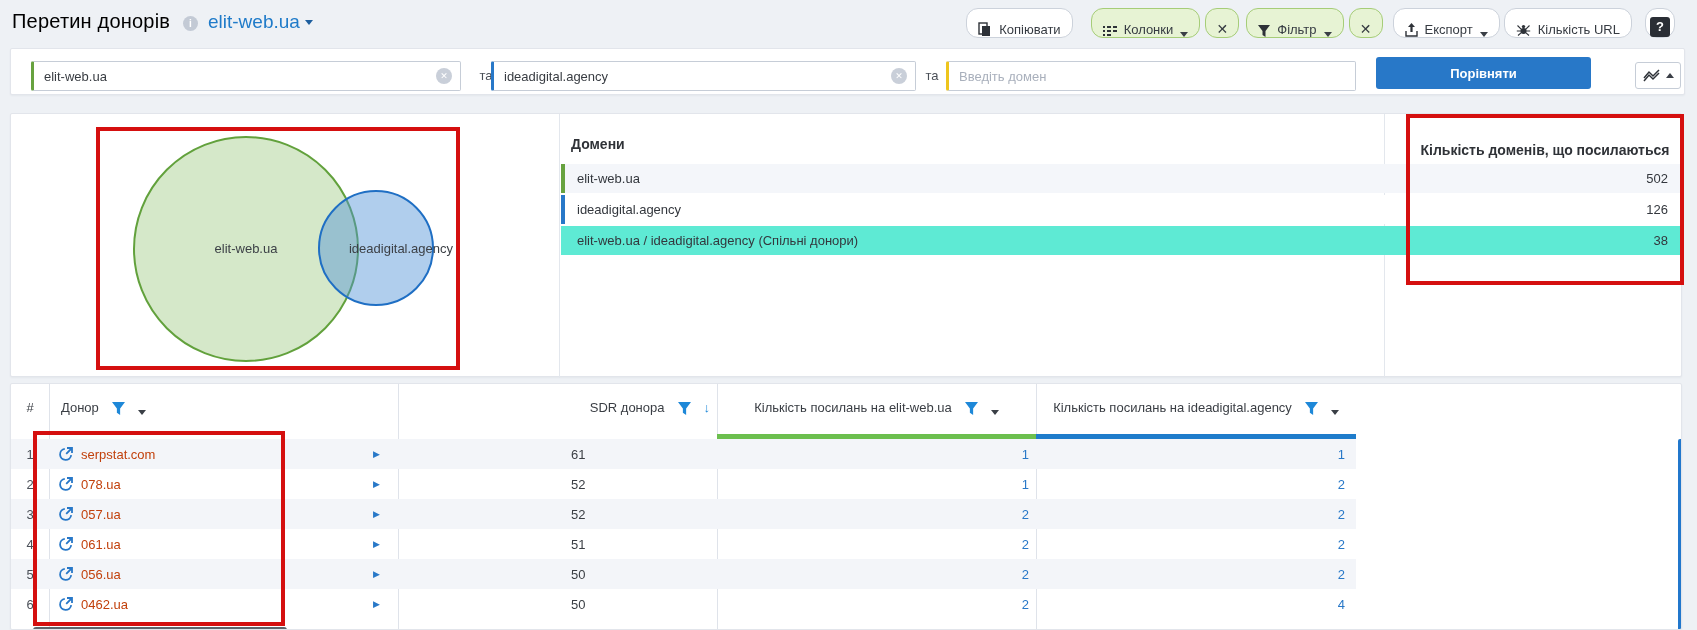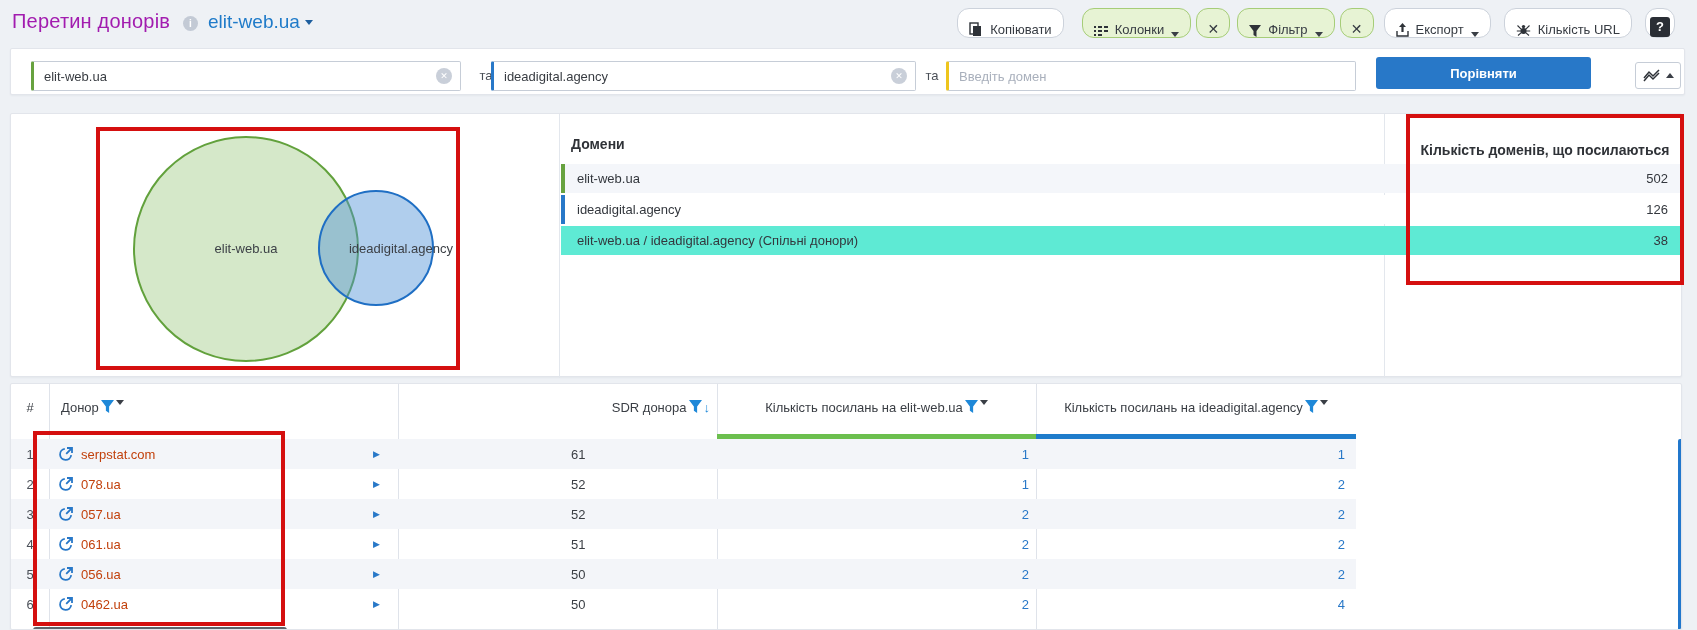--- a/index.html
+++ b/index.html
@@ -1,36 +1,36 @@
 <!DOCTYPE html>
 <html><head>
 <meta charset="utf-8">
 <style>
   * { margin:0; padding:0; box-sizing:border-box; }
   html,body { width:1697px; height:630px; overflow:hidden; }
   body { font-family:"Liberation Sans","DejaVu Sans",sans-serif; background:#eef1f5; position:relative; color:#383c42; }
   .abs { position:absolute; }
 
   
-  .page-title { left:12px; top:10px; font-size:20px; color:#a21caf; letter-spacing:.2px; }
+  .page-title { left:12px; top:10px; font-size:20px; color:#000000; letter-spacing:.2px; }
   .info-badge { left:183px; top:16px; width:15px; height:15px; border-radius:50%; background:#c3cad5; color:#fff;
     font-size:10px; font-weight:bold; text-align:center; line-height:15px; }
   .proj-domain { left:208px; top:11px; font-size:19px; color:#1f7bc9; cursor:pointer; display:flex; align-items:center; gap:5px; }
   .caret { display:inline-block; width:0; height:0; border-left:4px solid transparent; border-right:4px solid transparent; border-top:5px solid #1d5e9e; }
   .caret.dark { border-top-color:#3a3f46; }
 
   .toolbar { top:8px; right:22px; display:flex; align-items:center; height:30px; }
   .tbtn { height:30px; background:#fff; border:1px solid #ccd2db; border-radius:12px; display:flex; align-items:flex-end;
     gap:7px; padding:0 11px; font-size:13px; color:#363b42; cursor:pointer; white-space:nowrap; }
   .tbtn.green { background:#e7f3d4; border-color:#a6cd78; }
   .tbtn.xbtn { width:34px; justify-content:center; padding:0; font-weight:bold; font-size:14px; }
   .tbtn.help { width:30px; justify-content:center; padding:0; }
   .help-sq { width:20px; height:20px; border-radius:3px; background:#2a2e35; color:#fff; font-weight:bold; font-size:13px;
     text-align:center; line-height:20px; }
-  .mr18{margin-right:18px}.mr10{margin-right:10px}.mr8{margin-right:13px}.mr7{margin-right:7px}.mr5{margin-right:5px}.mr13{margin-right:13px}
+  .mr18{margin-right:18px}.mr10{margin-right:10px}.mr8{margin-right:4px}.mr7{margin-right:7px}.mr5{margin-right:5px}.mr13{margin-right:13px}
 
   
   .card { background:#fff; border:1px solid #e2e5eb; border-radius:2px; box-shadow:0 1px 2px rgba(40,50,70,.05); }
   .card-compare { left:10px; top:48px; width:1675px; height:47px; }
   .card-venn    { left:10px; top:113px; width:1672px; height:264px; }
   .card-table   { left:10px; top:383px; width:1672px; height:247px; overflow:hidden; }
 
   
   .inp-wrap { top:12px; height:30px; }
   .inp { width:100%; height:30px; border:1px solid #c6cdd7; border-radius:2px; padding:0 30px 0 10px; font-size:13px;
@@ -56,21 +56,21 @@
   .ann-counts { left:1395px; top:0; width:278px; height:171px; }
   .sum-head { font-size:14px; font-weight:bold; color:#2f3237; white-space:nowrap; }
   .sum-row { left:550px; width:1121px; height:29px; display:flex; align-items:center; font-size:13px; color:#33373d; }
   .sum-row .lbl { padding-left:12px; }
   .sum-row .cnt { position:absolute; right:14px; }
   .bl-green { border-left:4px solid #67a23f; }
   .bl-blue  { border-left:4px solid #2878c8; }
 
   
   .tdiv { top:0; width:1px; height:247px; background:#dfe3ea; }
-  .th-group { top:16px; display:flex; align-items:flex-start; gap:2px; font-size:13px; color:#3a3e44; white-space:nowrap; }
+  .th-group { top:16px; display:flex; align-items:flex-end; gap:13px; font-size:13px; color:#3a3e44; white-space:nowrap; }
   .hash-col { left:0; top:16px; width:38px; text-align:center; font-size:13px; color:#3a3e44; }
   .colbar { top:50px; height:5px; }
   .bar-green { background:#6cbf4e; }
   .bar-blue { background:#1e7ccb; }
   .trow { left:0; width:1345px; height:30px; }
   .trow.alt { background:#f3f5f9; }
   .trow .idx { position:absolute; left:0; top:8px; width:38px; text-align:center; font-size:13px; color:#4a4f57; }
   .trow .dlink { position:absolute; left:70px; top:8px; font-size:13px; color:#c2410c; cursor:pointer; }
   .trow .ext { position:absolute; left:47px; top:7px; cursor:pointer; }
   .trow .expand { position:absolute; left:362px; top:10px; font-size:9px; color:#2878c8; cursor:pointer; }

